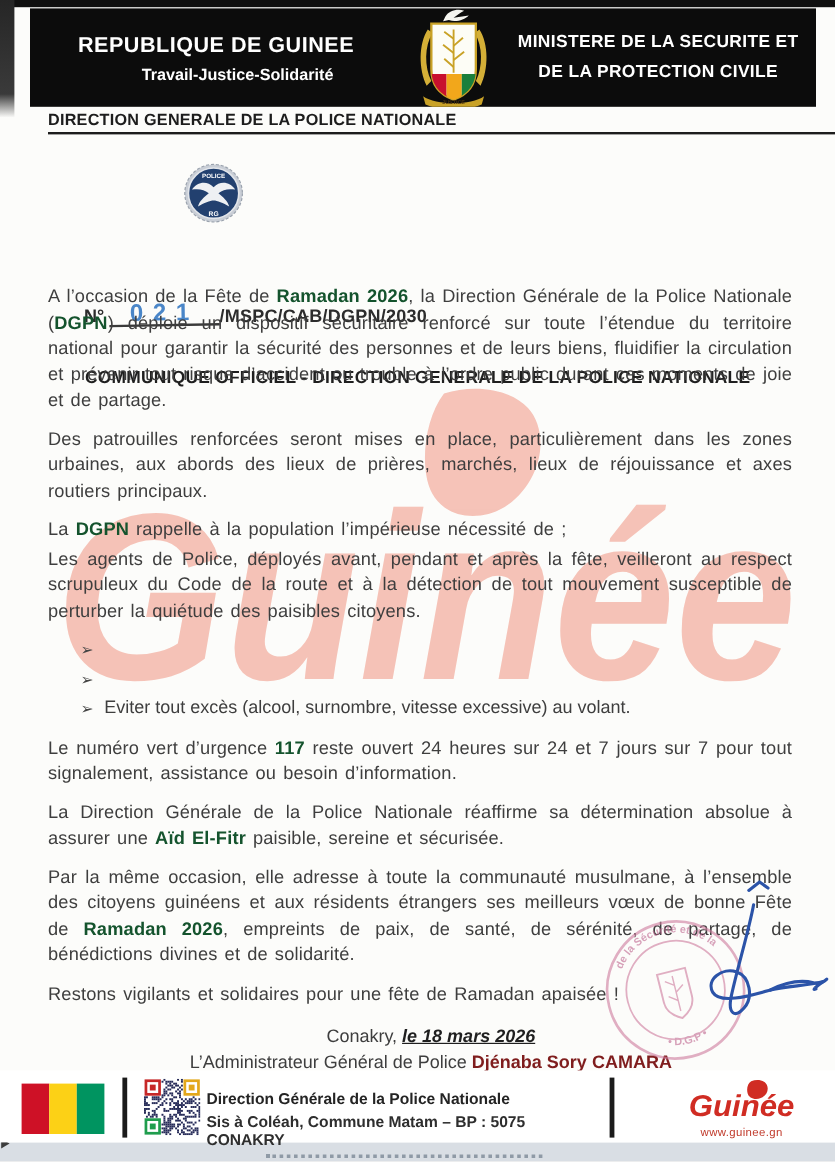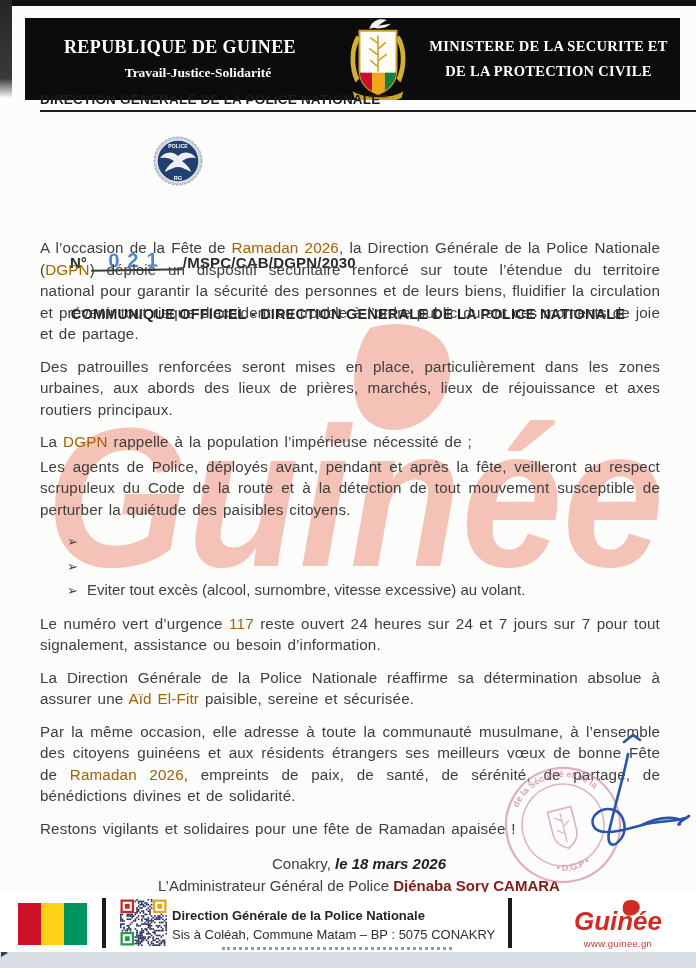--- a/index.html
+++ b/index.html
@@ -4,21 +4,21 @@
 <style>
   html,body{margin:0;padding:0;background:#e8e8e8;}
   .page{position:relative;width:696px;height:968px;background:#fcfcfa;overflow:hidden;
         font-family:"Liberation Sans", sans-serif;color:#3e3e3e;}
   
   .top-edge{position:absolute;top:0;left:0;width:696px;height:6px;background:#101010;}
   .left-edge{position:absolute;top:0;left:0;width:12px;height:98px;background:linear-gradient(#262626,#3a3a3a 80%,rgba(60,60,60,0));}
   .bottom-strip{position:absolute;left:0;bottom:0;width:696px;height:16px;background:#d9dee4;}
   .corner-mark{position:absolute;left:1px;bottom:11px;width:0;height:0;border-top:4px solid transparent;border-bottom:4px solid transparent;border-right:7px solid #3c3c3c;transform:rotate(180deg);}
   
-  .header-band{position:absolute;left:25px;top:18px;width:655px;height:82px;background:#0c0c0c;display:flex;align-items:center;font-family:Liberation Serif, serif;}
+  .header-band{position:absolute;left:25px;top:7px;width:655px;height:82px;background:#0c0c0c;display:flex;align-items:center;}
   .hb-left{width:310px;text-align:center;color:#fff;}
   .hb-left .t1{font-size:18px;font-weight:bold;letter-spacing:.4px;}
   .hb-left .t2{font-size:13.5px;margin-top:7px;font-weight:600;padding-left:36px;}
   .hb-arms{width:86px;display:flex;justify-content:center;align-items:flex-start;height:82px;}
   .hb-right{flex:1;text-align:center;color:#fff;font-weight:bold;font-size:14.5px;line-height:1.75;letter-spacing:.3px;padding-right:4px;}
   
   .direction{position:absolute;top:92px;left:40px;font-size:13.5px;font-weight:bold;color:#1d1d1d;
              border-bottom:2px solid #1d1d1d;padding-bottom:3px;letter-spacing:.2px;}
   
   .badge-wrap{position:absolute;top:113px;left:151px;}
@@ -27,47 +27,47 @@
   .ref-prefix{font-weight:600;margin-right:4px;}
   .ref-hand{position:relative;display:inline-block;min-width:92px;text-align:center;border-bottom:2px solid #3a3a3a;
             color:#4a86c8;font-size:20px;font-weight:bold;letter-spacing:8px;line-height:18px;transform:rotate(-1deg);}
   .ref-suffix{font-weight:600;letter-spacing:.2px;}
   
   .doc-title{position:absolute;top:206px;left:0;width:696px;text-align:center;font-size:14.5px;font-weight:bold;color:#1f1f1f;letter-spacing:.2px;}
   
   .body-flow{position:absolute;top:237px;left:40px;width:620px;}
   p.para{margin:0 0 11px;font-size:15.2px;line-height:21.5px;text-align:justify;letter-spacing:.15px;word-spacing:1.5px;}
   p.para.tight{margin-bottom:3px;}
-  .b{font-weight:normal;color:#a16207;}
+  .b{font-weight:bold;color:#14532d;}
   .bullets{margin:0 0 11px 27px;}
   .bullet-row{display:flex;gap:9px;font-size:15px;line-height:20.5px;margin-bottom:3px;}
   .bullet-marker{font-size:13px;padding-top:1px;color:#444;}
   
   .sig-block{text-align:center;padding-left:18px;margin-top:16px;font-size:15px;}
   .sig-date-line{color:#3e3e3e;}
-  .sig-date{font-weight:bold;font-style:italic;color:#1f1f1f;}
+  .sig-date{font-weight:bold;font-style:italic;color:#1f1f1f;text-decoration:underline;}
   .sig-line{margin-top:5px;color:#3e3e3e;}
   .sig-name{font-weight:bold;color:#7f1d1d;}
   
   .watermark{position:absolute;top:318px;left:30px;width:650px;height:300px;pointer-events:none;z-index:0;}
   .body-flow,.doc-title,.ref-line{z-index:2;}
   .layer{position:relative;z-index:2;}
   
   .stamp{position:absolute;left:500px;top:762px;opacity:.62;z-index:3;}
   .signature-svg{position:absolute;left:540px;top:728px;z-index:4;}
   
   .footer{position:absolute;left:0;top:892px;width:696px;height:60px;background:#fff;z-index:5;}
   .flag{position:absolute;left:18px;top:11px;width:69px;height:42px;display:flex;}
   .flag div{flex:1;}
   .fdiv{position:absolute;top:6px;width:4px;height:50px;background:#1b1b1b;}
   .fdiv.d1{left:102px;} .fdiv.d2{left:508px;}
   .qr{position:absolute;left:120px;top:7px;}
   .f-center{position:absolute;left:172px;top:16px;width:330px;text-align:left;}
   .f-org{font-size:13px;font-weight:600;color:#242424;}
-  .f-addr{font-size:13px;margin-top:4px;color:#2e2e2e;}
+  .f-addr{font-size:13px;margin-top:4px;color:#2e2e2e;font-weight:bold;}
   .f-partial{width:230px;margin:5px auto 0;border-top:3px dotted #8f9aa6;height:0;}
   .f-logo{position:absolute;left:558px;top:8px;width:120px;text-align:center;}
   .f-url{font-size:9.5px;color:#c03a2b;margin-top:-2px;letter-spacing:.3px;}
 </style>
 </head>
 <body>
 
 <div class="page">
 
   <div class="top-edge"></div>

